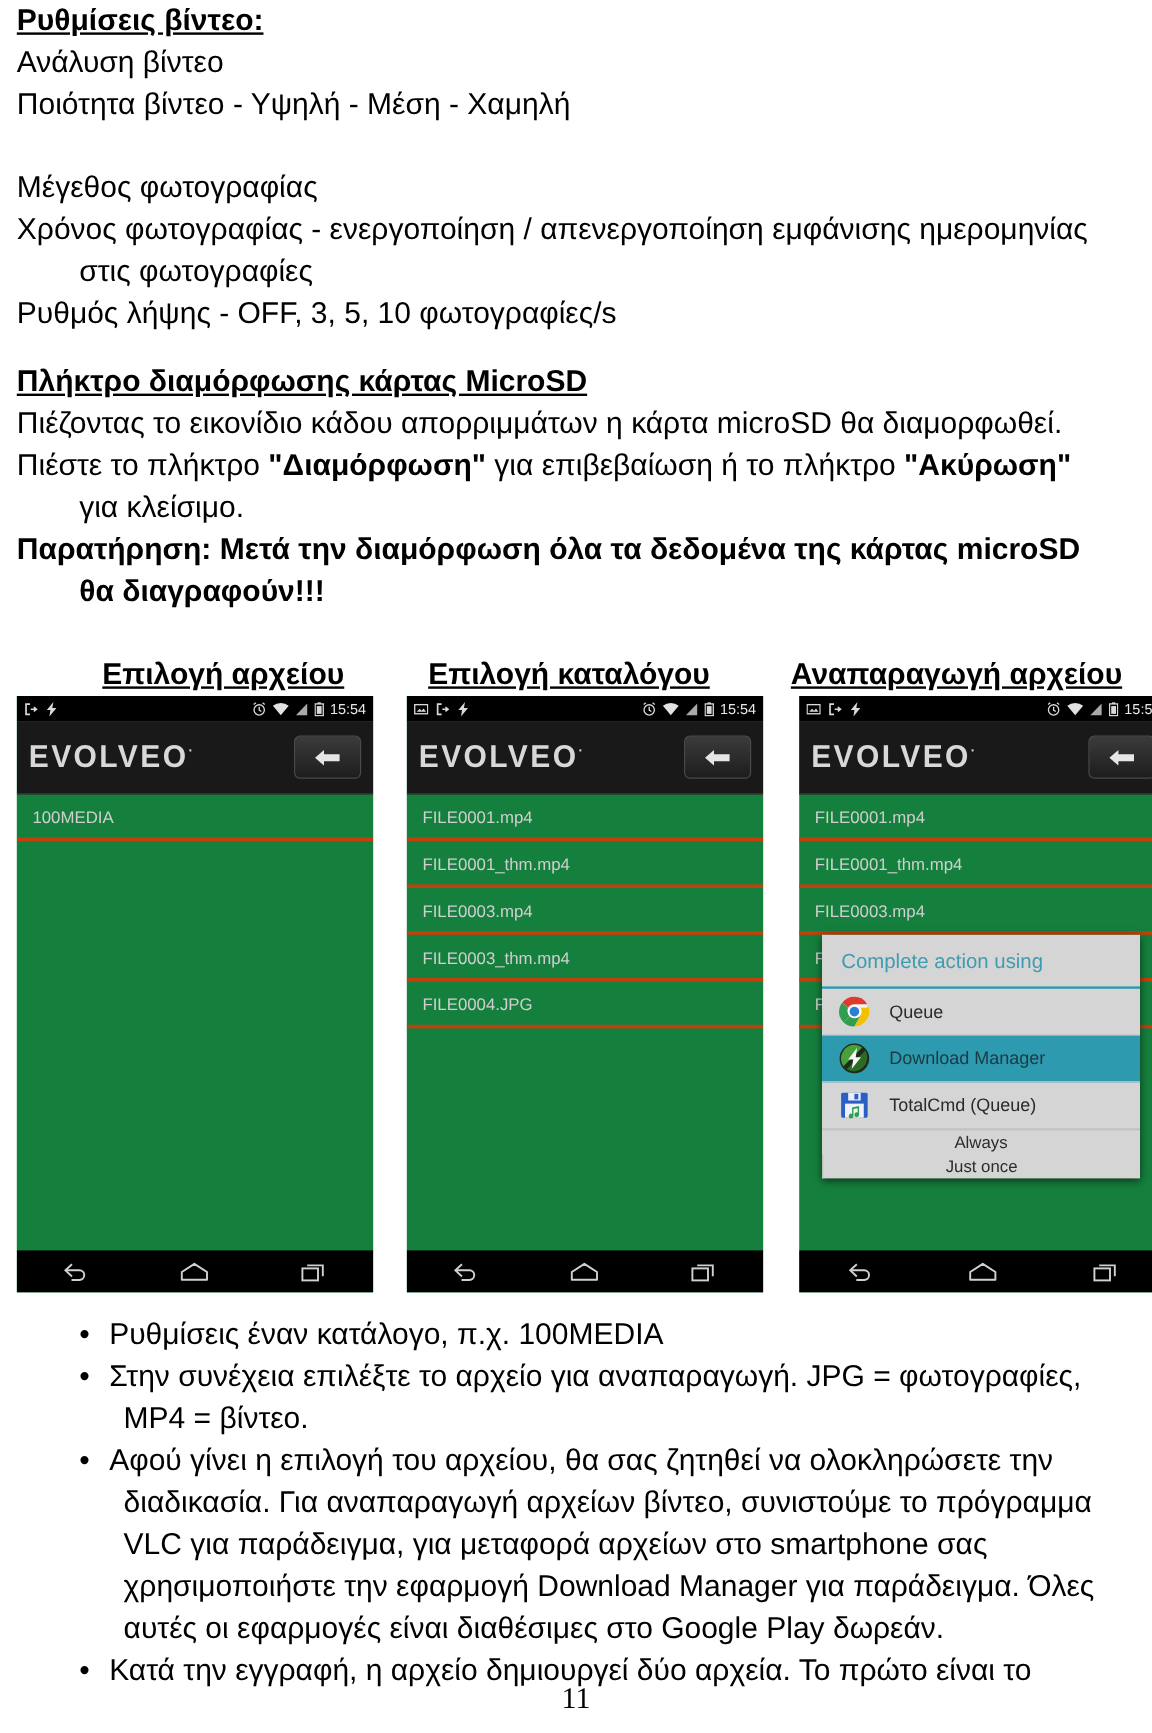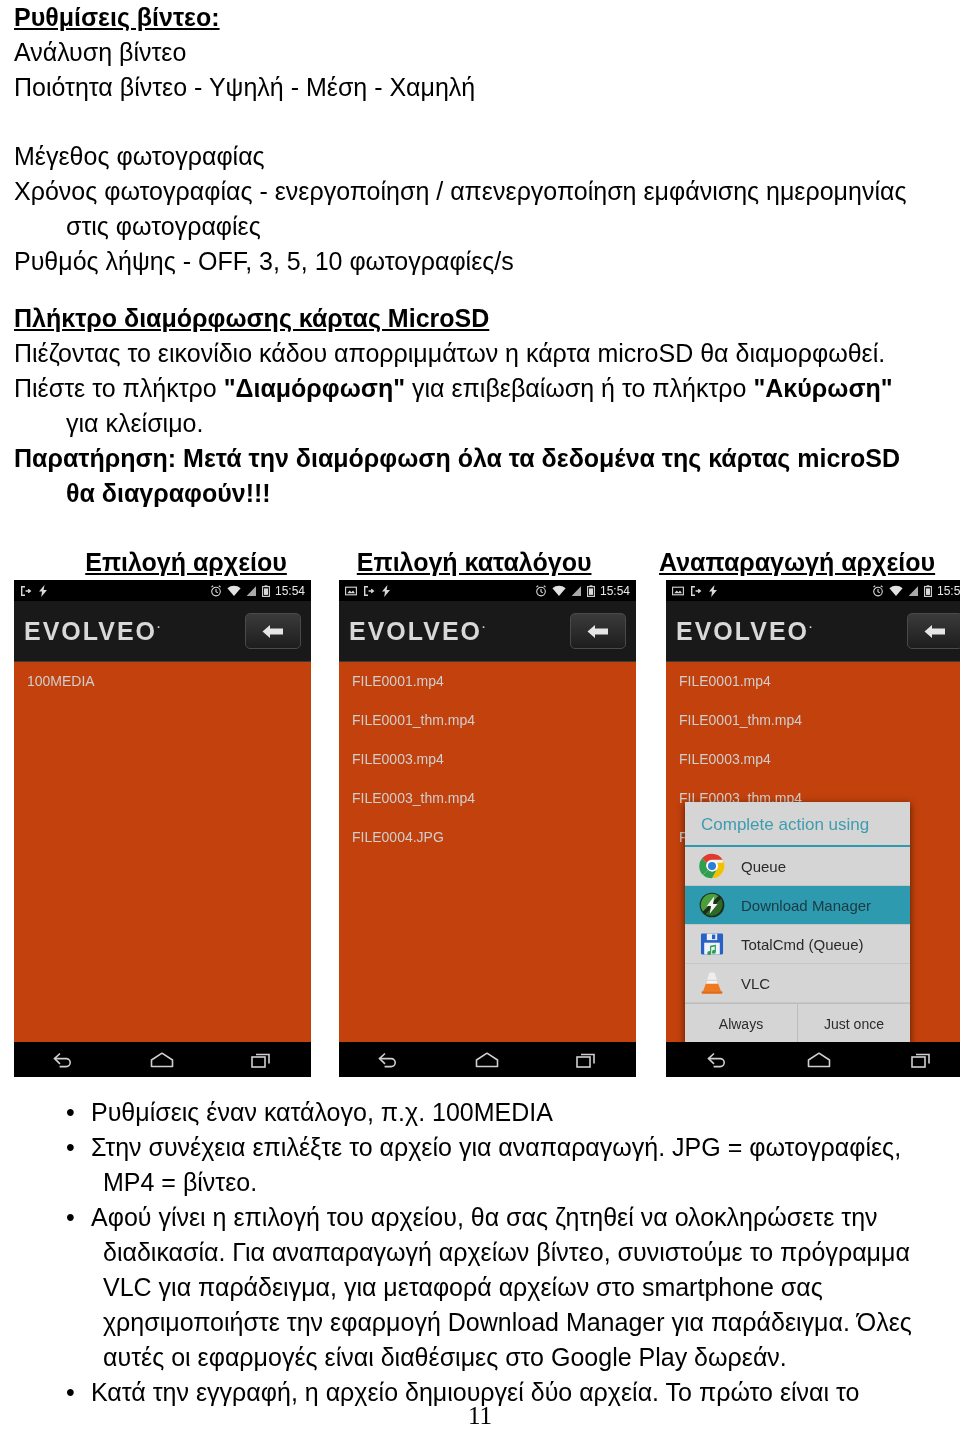--- a/index.html
+++ b/index.html
@@ -57,21 +57,21 @@
   .cap3 { width: 307px; margin-left: 30px; }
 
   
   .shots {
     display: flex;
     align-items: flex-start;
   }
   .phone {
     width: 297px;
     height: 497px;
-    background: #c2410c;
+    background: #15803d;
     position: relative;
     overflow: hidden;
     flex: none;
   }
   .phone.p2 { margin-left: 28px; }
   .phone.p3 { margin-left: 30px; width: 307px; }
 
   
   .statusbar {
     height: 21px;
@@ -124,21 +124,21 @@
   }
 
   
   .filelist { padding: 0; }
   .fileitem {
     height: 39px;
     line-height: 39px;
     color: #cfcfcf;
     font-size: 14px;
     padding-left: 13px;
-    border-bottom: 5px solid #c2410c;
+    border-bottom: 3px solid #c2410c;
     box-sizing: border-box;
     white-space: nowrap;
     overflow: hidden;
   }
   .content-area { position: relative; height: 380px; }
 
   
   .navbar {
     position: absolute;
     left: 0;
@@ -148,22 +148,22 @@
     background: #000000;
     display: flex;
     align-items: center;
     justify-content: space-around;
   }
 
   
   .dialog {
     position: absolute;
     left: 19px;
-    top: 140px;
-    width: 225px;
+    top: 117px;
+    width: 265px;
     background: #d5d5d5;
     box-shadow: 0 2px 7px rgba(0,0,0,0.6);
   }
   .dlg-title {
     color: #3e9cb0;
     font-size: 17px;
     padding: 13px 16px 10px 16px;
     border-bottom: 2px solid #2e9ab0;
     font-family: "Liberation Sans", sans-serif;
   }
@@ -186,20 +186,21 @@
   .dlg-label {
     margin-left: 16px;
     font-size: 15px;
     color: #2a2a2a;
     white-space: nowrap;
   }
   .dlg-actions {
     display: flex;
     height: 40px;
     border-top: 1px solid #bdbdbd;
+    flex-direction: column;
   }
   .dlg-act {
     flex: 1;
     display: flex;
     align-items: center;
     justify-content: center;
     font-size: 14px;
     color: #2b2b2b;
   }
   .dlg-act + .dlg-act { border-left: 1px solid #bdbdbd; }
@@ -491,29 +492,20 @@
             <svg class="dlg-icon" viewBox="0 0 40 40">
               <rect x="3" y="4" width="34" height="32" rx="2" fill="#2a5fc4"></rect>
               <rect x="12" y="4" width="16" height="10" fill="#e9eef8"></rect>
               <rect x="20" y="5.5" width="5" height="7" fill="#2a5fc4"></rect>
               <rect x="8" y="18" width="24" height="18" fill="#eef3fb"></rect>
               <path d="M26 21l-9 1.8v8.4a3 3 0 1 0 1.8 2.6V25l5.4-1v5.4a3 3 0 1 0 1.8 2.6z" fill="#2f9e4f"></path>
             </svg>
             <span class="dlg-label">TotalCmd (Queue)</span>
           </div>
 
-          <div class="dlg-row">
-            <svg class="dlg-icon" viewBox="0 0 40 40">
-              <path d="M16 4h8l3.5 11h-15z" fill="#eeeeee"></path>
-              <path d="M12.2 17h15.6L34 33H6z" fill="#ef7a22"></path>
-              <path d="M12.2 17h15.6l1.5 4H10.7z" fill="#f5f5f5"></path>
-              <rect x="4" y="32.5" width="32" height="4" rx="1.6" fill="#e36a12"></rect>
-            </svg>
-            <span class="dlg-label">VLC</span>
-          </div>
 
           <div class="dlg-actions">
             <div class="dlg-act">Always</div>
             <div class="dlg-act">Just once</div>
           </div>
         </div>
       </div>
 
       <div class="navbar">
         <svg width="24" height="20" viewBox="0 0 24 20">

